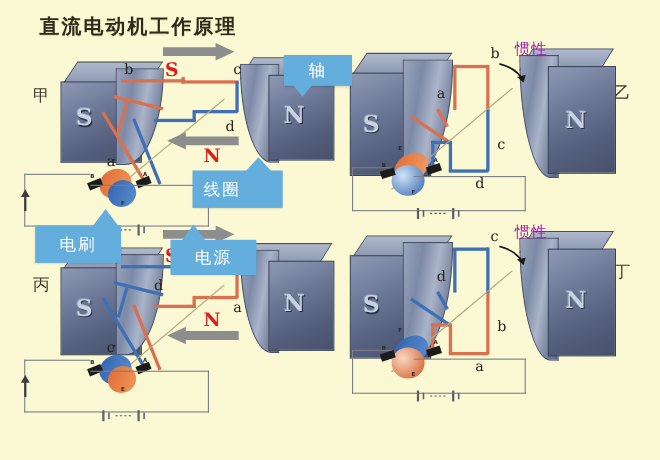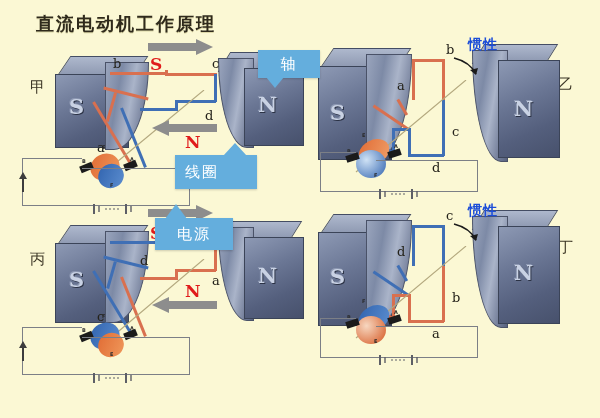--- a/index.html
+++ b/index.html
@@ -82,21 +82,21 @@
   
   .abcd{
     position:absolute;
     font-family:"DejaVu Serif","Liberation Serif",serif;
     font-size:13px;color:#24221a;
   }
 
   
   .inertia{
     position:absolute;
-    font-size:14px;font-weight:bold;color:#1d4ed8;
+    font-size:14px;font-weight:normal;color:#a21caf;
     letter-spacing:1px;
   }
 
   
   .callout{
     position:absolute;
     background:#64aedd;
     color:#ffffff;
     font-size:15px;
     display:flex;align-items:center;justify-content:center;
@@ -458,20 +458,26 @@
   </div>
 
   <div class="abs" style="left:175px;top:155px;">
     <div class="callout" style="position:relative;width:72px;height:34px;justify-content:flex-start;padding-left:10px;">
       <span>线圈</span>
     </div>
     <div class="tail" style="left:48px;top:-12px;border-left:12px solid transparent;border-right:12px solid transparent;border-bottom:13px solid #64aedd;"></div>
   </div>
 
 
+  <div class="abs" style="left:32px;top:205px;">
+    <div class="callout" style="position:relative;width:78px;height:34px;">
+      <span>电刷</span>
+    </div>
+    <div class="tail" style="left:52px;top:-15px;border-left:12px solid transparent;border-right:12px solid transparent;border-bottom:16px solid #64aedd;"></div>
+  </div>
 
   <div class="abs" style="left:155px;top:218px;font-family:Liberation Serif, serif;">
     <div class="callout" style="position:relative;width:78px;height:32px;">
       <span>电源</span>
     </div>
     <div class="tail" style="left:10px;top:-14px;border-left:11px solid transparent;border-right:11px solid transparent;border-bottom:15px solid #64aedd;"></div>
   </div>
 
 
 </div>

